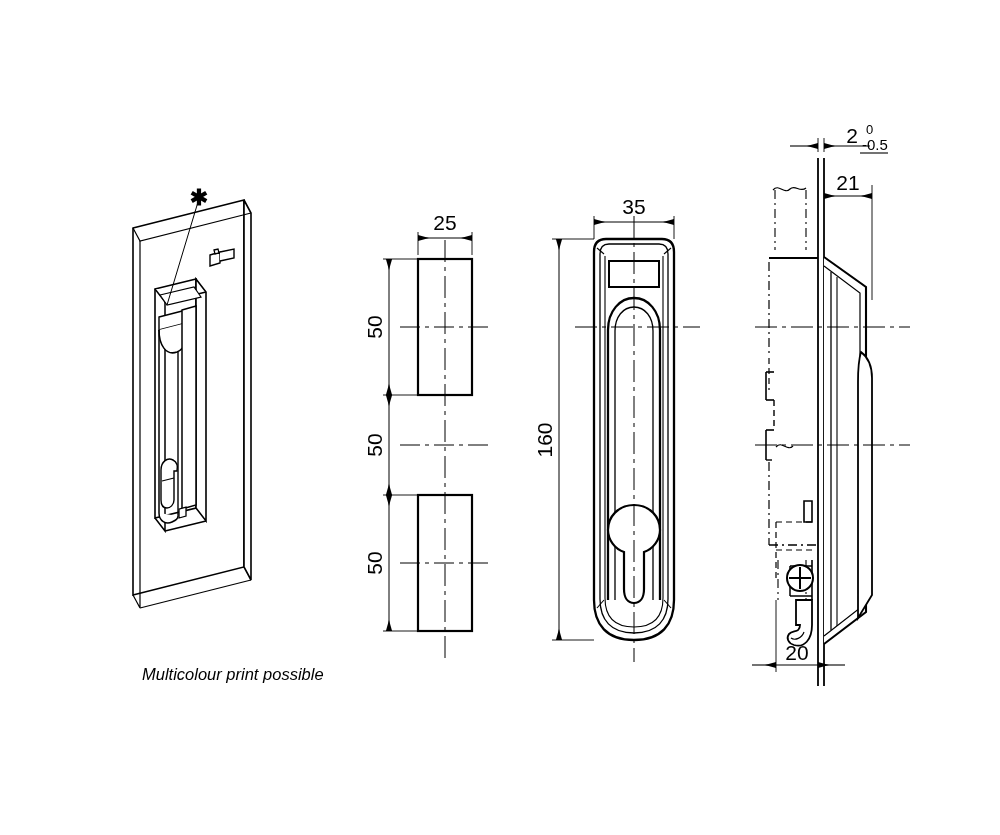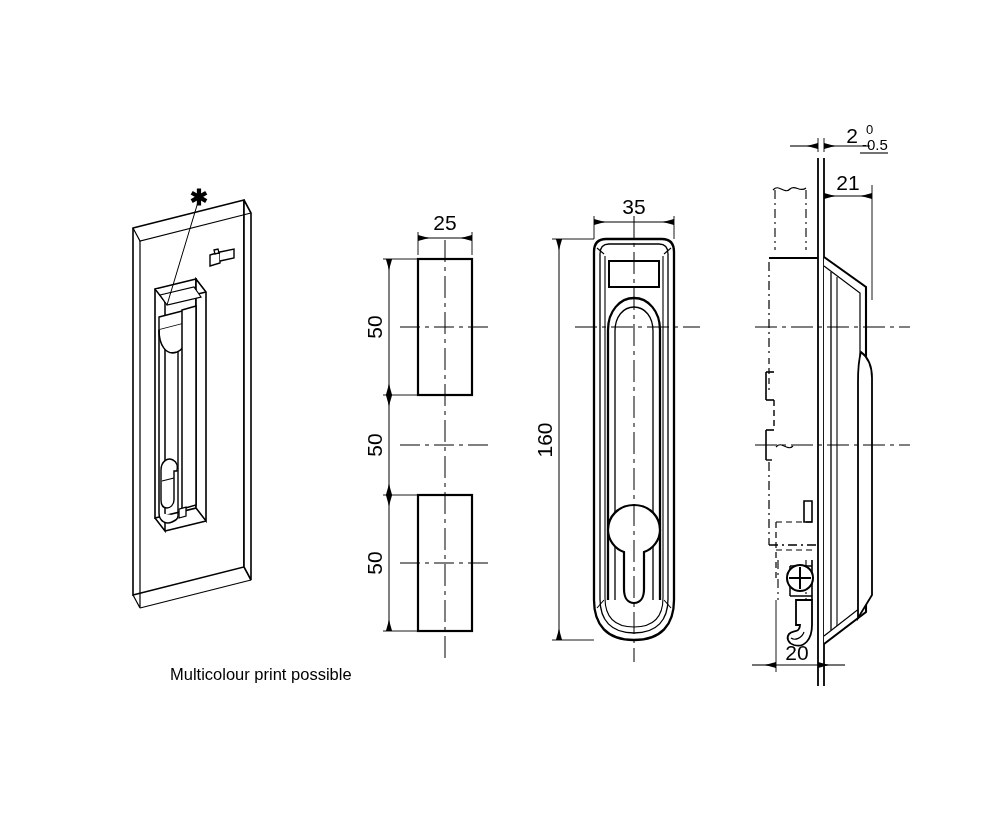--- a/index.html
+++ b/index.html
@@ -36,21 +36,21 @@
     color: #000000;
     line-height: 23px;
     white-space: nowrap;
   }
   .note-block .star {
     font-weight: bold;
     font-size: 19px;
     vertical-align: -1px;
     margin-right: 3px;
   }
-  .note-line2 { margin-left: 30px; }
+  .note-line2 { margin-left: 2px; font-style: italic; }
 </style>
 </head>
 <body>
 
 <div id="drawing-root">
 
   <svg id="drawing" viewBox="0 0 1000 835" xmlns="http://www.w3.org/2000/svg">
 
     <defs>
       <marker id="arrIn" markerWidth="12" markerHeight="8" refX="11" refY="4" orient="auto" markerUnits="userSpaceOnUse">

